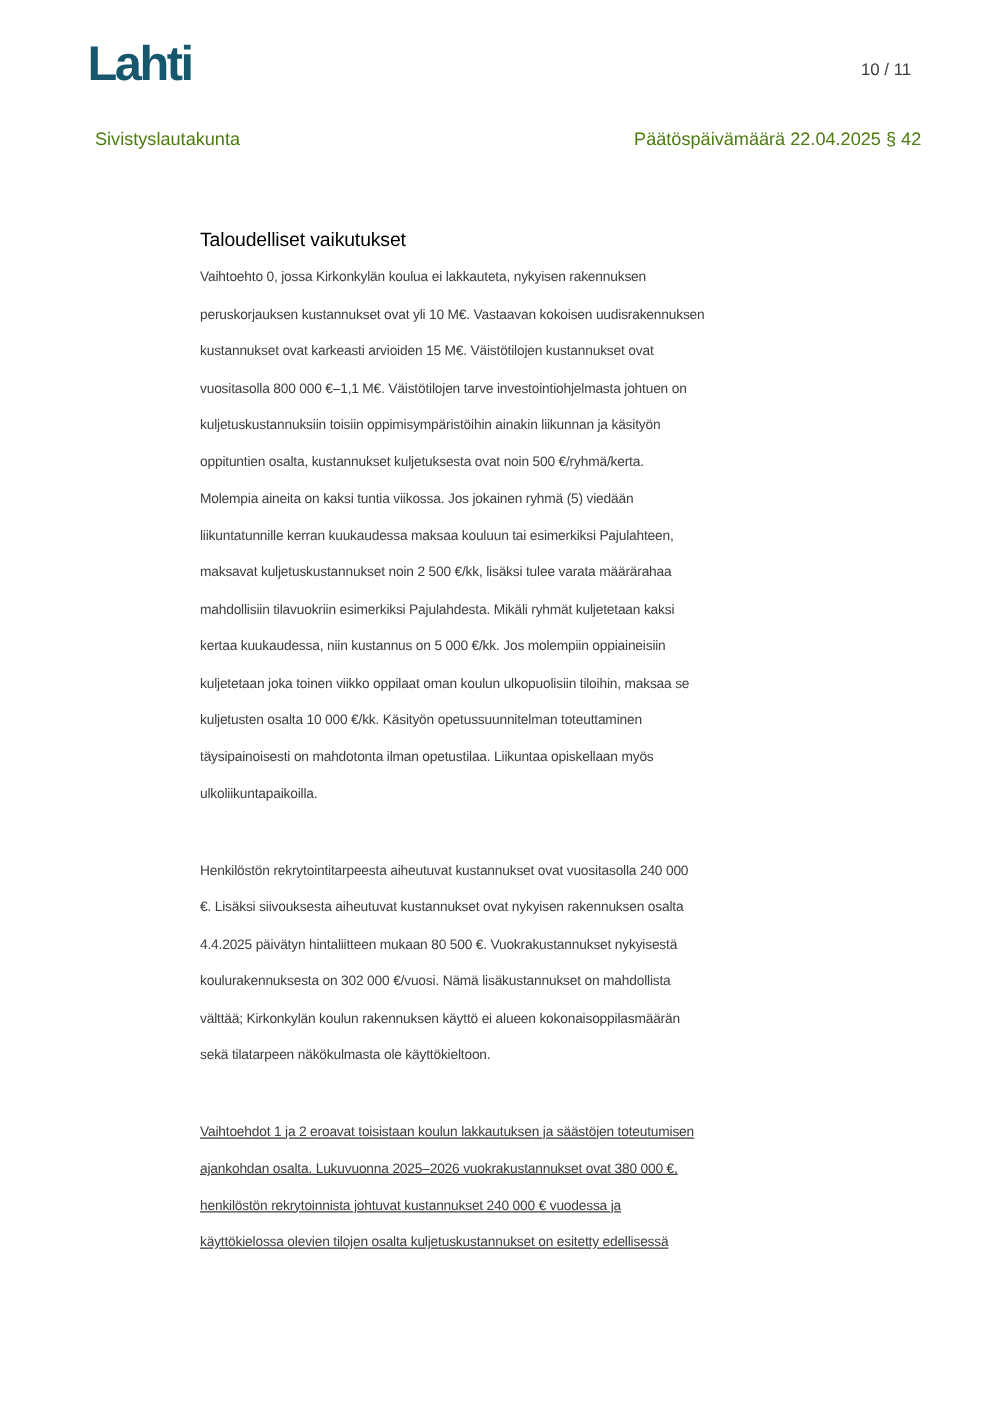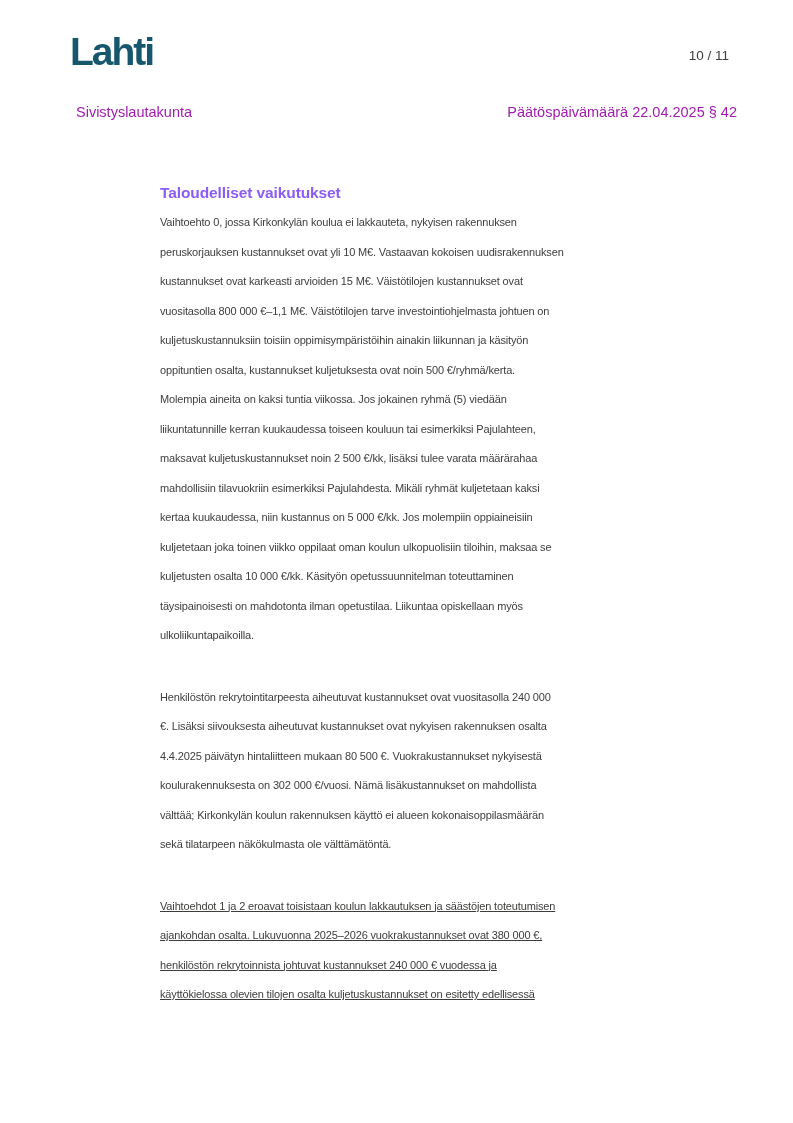--- a/index.html
+++ b/index.html
@@ -30,33 +30,33 @@
     color: #3d3d3c;
   }
   .meta-row {
     position: absolute;
     top: 104px;
     left: 76px;
     right: 56px;
     display: flex;
     justify-content: space-between;
     font-size: 14.5px;
-    color: #a21caf;
+    color: #4d7c0f;
   }
   .content {
     position: absolute;
     left: 160px;
     top: 178px;
     width: 582px;
   }
   .doc-heading {
-    font-weight: 700;
+    font-weight: 400;
     font-size: 15.5px;
     line-height: 30px;
-    color: #8b5cf6;
+    color: #000000;
     letter-spacing: -0.1px;
   }
   .para { margin: 0 0 32px 0; }
   .para:last-child { margin-bottom: 4px; text-decoration: underline; }
   .line {
     font-size: 11px;
     line-height: 29.5px;
     letter-spacing: -0.15px;
     white-space: nowrap;
     color: #3d3d3c;
@@ -78,36 +78,36 @@
   <div class="doc-heading">Taloudelliset vaikutukset</div>
   <div id="paragraphs">
       <div class="para">
         <div class="line">Vaihtoehto 0, jossa Kirkonkylän koulua ei lakkauteta, nykyisen rakennuksen</div>
         <div class="line">peruskorjauksen kustannukset ovat yli 10 M€. Vastaavan kokoisen uudisrakennuksen</div>
         <div class="line">kustannukset ovat karkeasti arvioiden 15 M€. Väistötilojen kustannukset ovat</div>
         <div class="line">vuositasolla 800 000 €–1,1 M€. Väistötilojen tarve investointiohjelmasta johtuen on</div>
         <div class="line">kuljetuskustannuksiin toisiin oppimisympäristöihin ainakin liikunnan ja käsityön</div>
         <div class="line">oppituntien osalta, kustannukset kuljetuksesta ovat noin 500 €/ryhmä/kerta.</div>
         <div class="line">Molempia aineita on kaksi tuntia viikossa. Jos jokainen ryhmä (5) viedään</div>
-        <div class="line">liikuntatunnille kerran kuukaudessa toiseen kouluun tai esimerkiksi Pajulahteen,</div>
+        <div class="line">liikuntatunnille kerran kuukaudessa maksaa kouluun tai esimerkiksi Pajulahteen,</div>
         <div class="line">maksavat kuljetuskustannukset noin 2 500 €/kk, lisäksi tulee varata määrärahaa</div>
         <div class="line">mahdollisiin tilavuokriin esimerkiksi Pajulahdesta. Mikäli ryhmät kuljetetaan kaksi</div>
         <div class="line">kertaa kuukaudessa, niin kustannus on 5 000 €/kk. Jos molempiin oppiaineisiin</div>
         <div class="line">kuljetetaan joka toinen viikko oppilaat oman koulun ulkopuolisiin tiloihin, maksaa se</div>
         <div class="line">kuljetusten osalta 10 000 €/kk. Käsityön opetussuunnitelman toteuttaminen</div>
         <div class="line">täysipainoisesti on mahdotonta ilman opetustilaa. Liikuntaa opiskellaan myös</div>
         <div class="line">ulkoliikuntapaikoilla.</div>
       </div>
       <div class="para">
         <div class="line">Henkilöstön rekrytointitarpeesta aiheutuvat kustannukset ovat vuositasolla 240 000</div>
         <div class="line">€. Lisäksi siivouksesta aiheutuvat kustannukset ovat nykyisen rakennuksen osalta</div>
         <div class="line">4.4.2025 päivätyn hintaliitteen mukaan 80 500 €. Vuokrakustannukset nykyisestä</div>
         <div class="line">koulurakennuksesta on 302 000 €/vuosi. Nämä lisäkustannukset on mahdollista</div>
         <div class="line">välttää; Kirkonkylän koulun rakennuksen käyttö ei alueen kokonaisoppilasmäärän</div>
-        <div class="line">sekä tilatarpeen näkökulmasta ole välttämätöntä.</div>
+        <div class="line">sekä tilatarpeen näkökulmasta ole käyttökieltoon.</div>
       </div>
       <div class="para">
         <div class="line">Vaihtoehdot 1 ja 2 eroavat toisistaan koulun lakkautuksen ja säästöjen toteutumisen</div>
         <div class="line">ajankohdan osalta. Lukuvuonna  2025–2026 vuokrakustannukset ovat 380 000 €,</div>
         <div class="line">henkilöstön rekrytoinnista johtuvat kustannukset 240 000 € vuodessa ja</div>
         <div class="line">käyttökielossa olevien tilojen osalta kuljetuskustannukset on esitetty edellisessä</div>
       </div>
     </div>
 </div>
 

